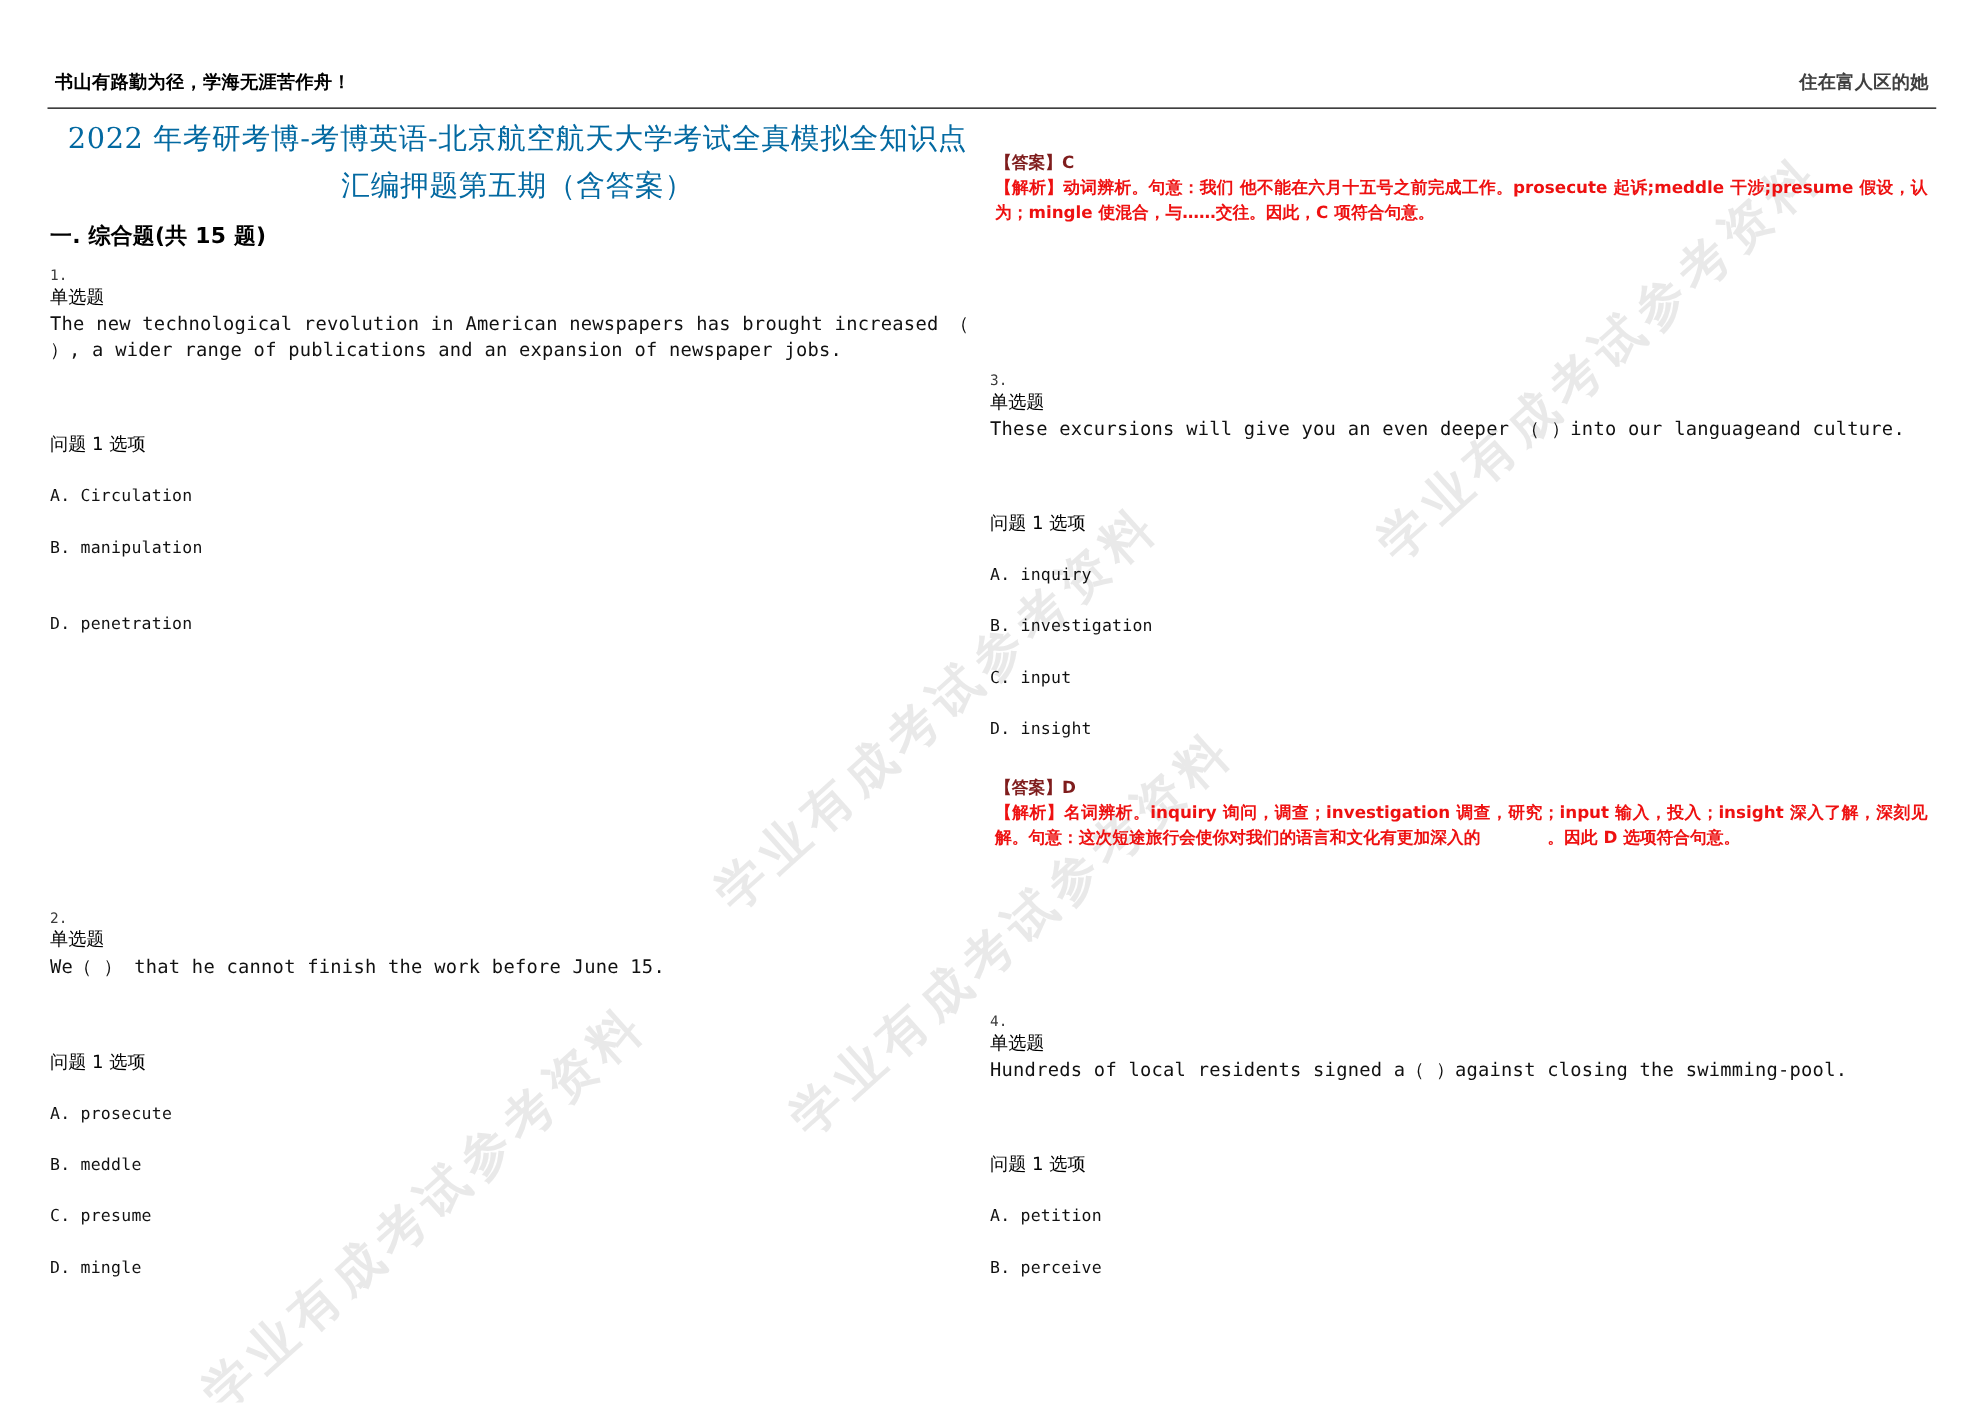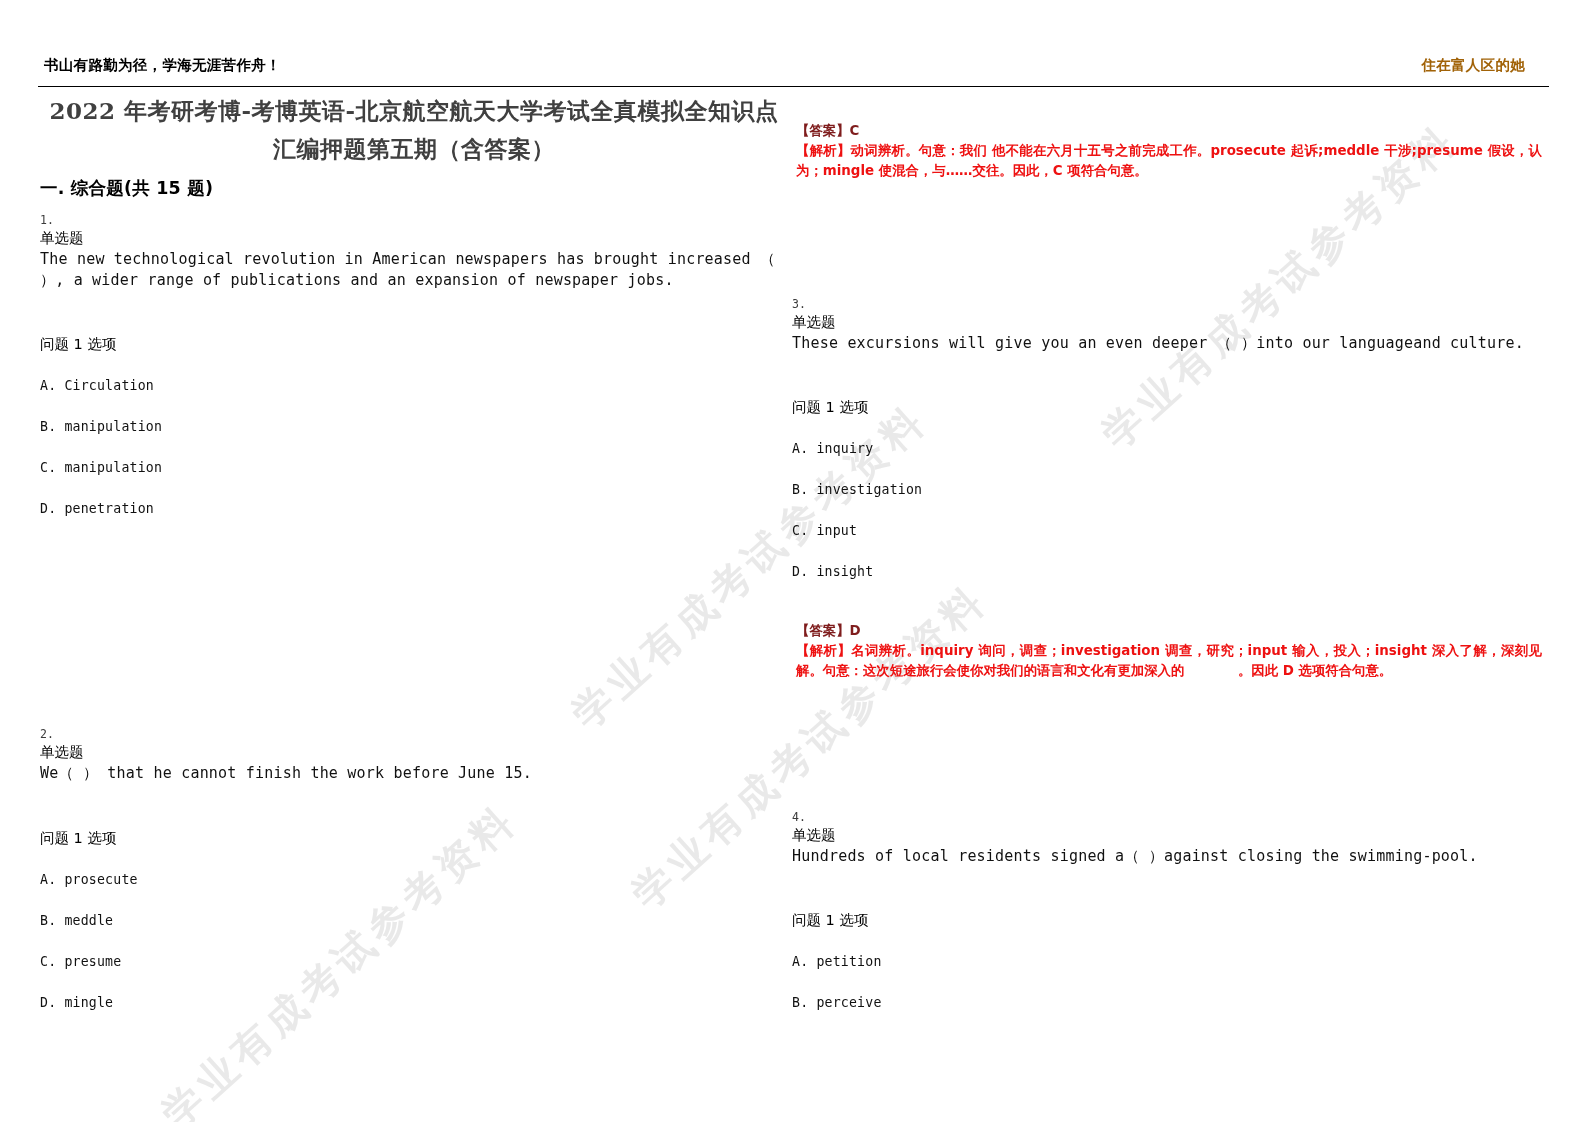--- a/index.html
+++ b/index.html
@@ -58,48 +58,48 @@
     position: absolute;
     left: 0; top: 0;
     font-family: "DejaVu Sans", sans-serif;
     font-weight: 700;
     font-size: 14.5px;
     color: #000;
     letter-spacing: .3px;
   }
   .rh-right {
     position: absolute;
-    right: 18px; top: 0;
-    font-family: "DejaVu Sans", sans-serif;
-    font-weight: 700;
-    font-size: 14.5px;
-    color: #a16207;
+    right: 0; top: 0;
+    font-family: "DejaVu Sans", sans-serif;
+    font-weight: 700;
+    font-size: 14.5px;
+    color: #404040;
     letter-spacing: .3px;
   }
   .head-rule {
     position: absolute;
     left: 38px;
     top: 86px;
     width: 1511px;
     height: 0;
     border-top: 1.6px solid #000;
   }
 
   
   .doc-title {
     position: absolute;
     left: 44px;
     top: 92px;
     width: 740px;
     text-align: center;
     font-family: "DejaVu Serif", serif;
-    font-weight: 700;
+    font-weight: 400;
     font-size: 23px;
     line-height: 38px;
-    color: #404040;
+    color: #0369a1;
     letter-spacing: .5px;
   }
 
   .section-heading {
     position: absolute;
     left: 40px;
     top: 176px;
     font-family: "DejaVu Sans", sans-serif;
     font-weight: 700;
     font-size: 17.5px;
@@ -127,20 +127,21 @@
     color: #111;
     line-height: 21px;
     letter-spacing: .2px;
     width: 740px;
   }
   .q-prompt {
     font-family: "DejaVu Sans", sans-serif;
     font-size: 14.5px;
     color: #000;
     line-height: 21px;
+    margin-top: 12px;
   }
   .opt {
     font-family: "DejaVu Sans Mono", monospace;
     font-size: 13.2px;
     color: #111;
     line-height: 21px;
     letter-spacing: .2px;
   }
 
   
@@ -194,21 +195,20 @@
     <div class="q-type">单选题</div>
     <div class="q-stem">The new technological revolution in American newspapers has brought increased （ ）, a wider range of publications and an expansion of newspaper jobs.</div>
   </div>
   <div class="qblock" style="left:40px; top:334px;">
     <div class="q-prompt">问题 1 选项</div>
     <div style="height:20px"></div>
     <div class="opt">A. Circulation</div>
     <div style="height:20px"></div>
     <div class="opt">B. manipulation</div>
     <div style="height:20px"></div>
-    <div class="opt">C. manipulation</div>
     <div style="height:20px"></div>
     <div class="opt">D. penetration</div>
   </div>
 
   <div class="qblock" style="left:40px; top:726px;">
     <div class="q-num">2.</div>
     <div class="q-type">单选题</div>
     <div class="q-stem">We（ ） that he cannot finish the work before June 15.</div>
   </div>
   <div class="qblock" style="left:40px; top:828px;">

